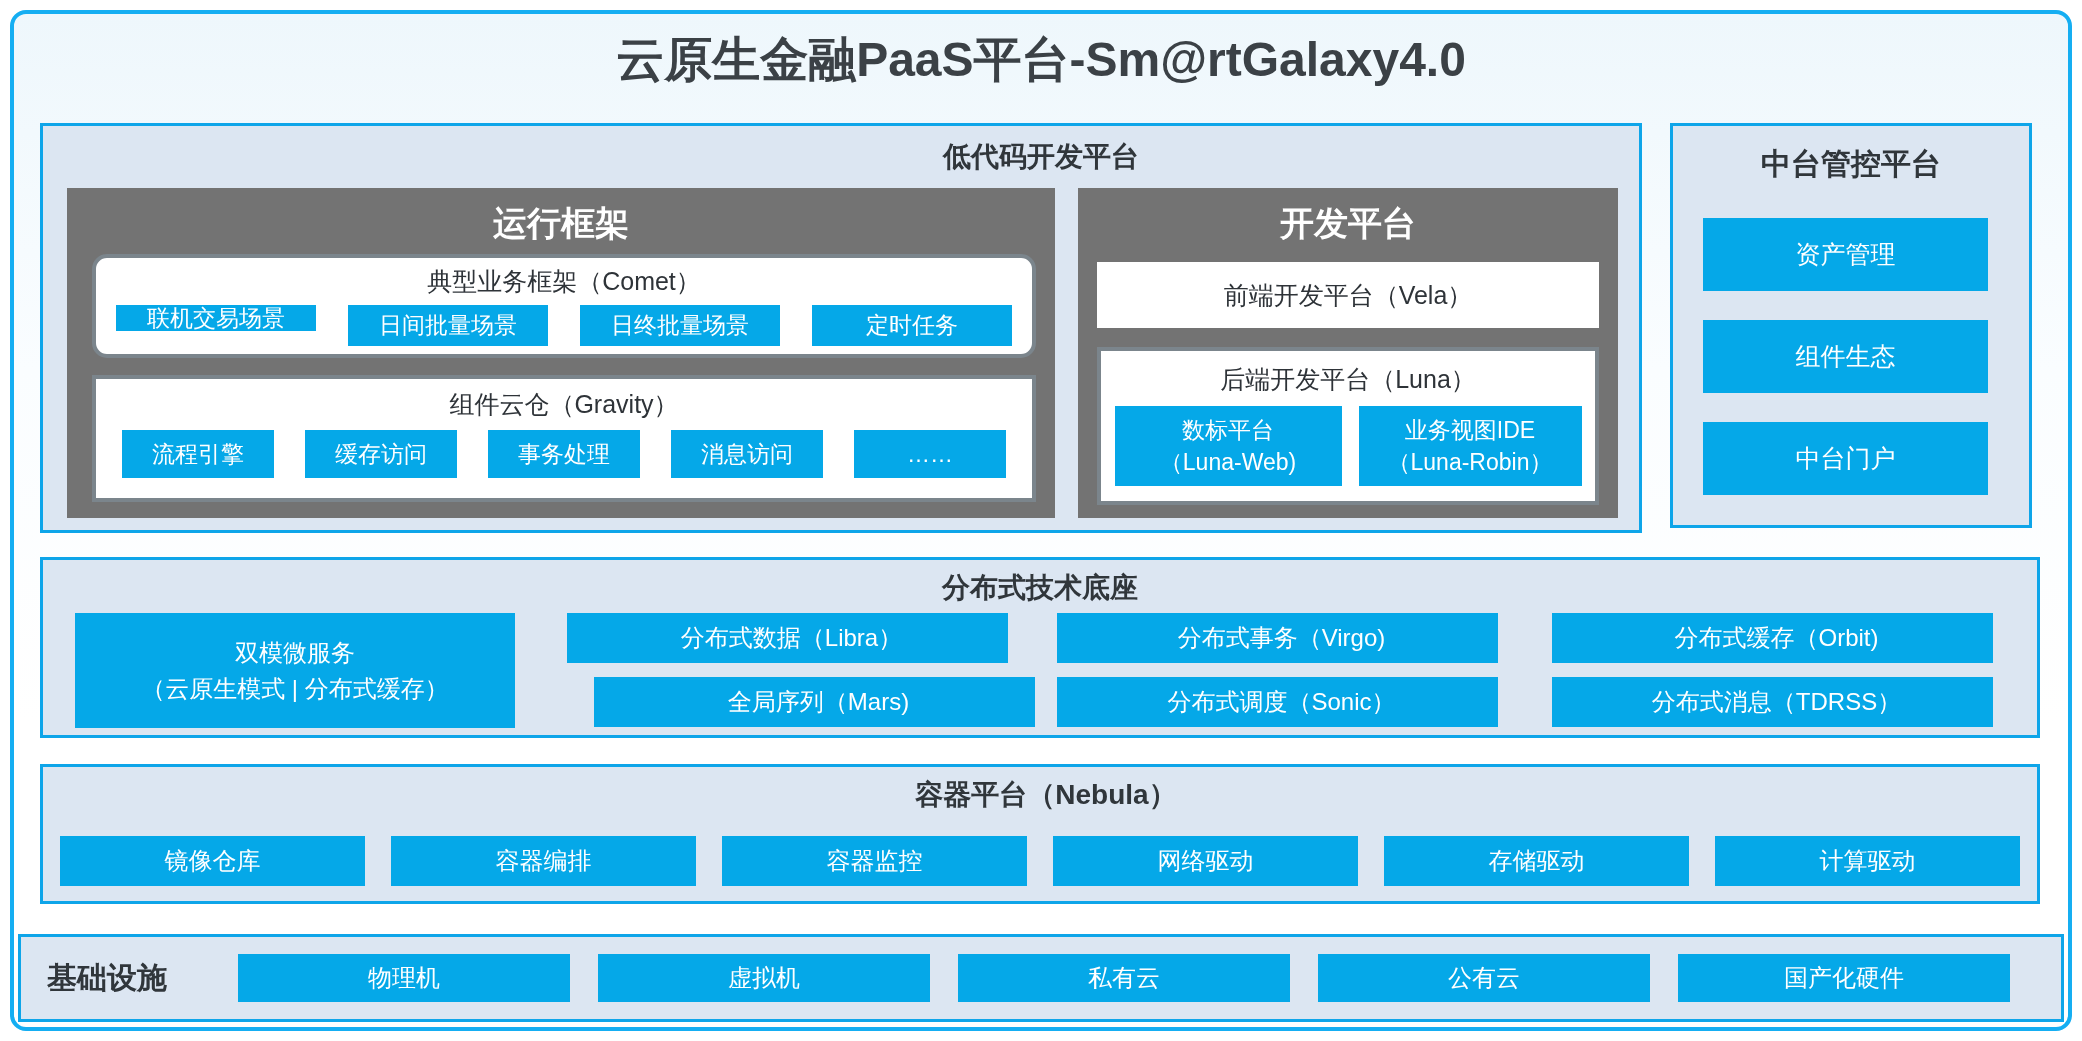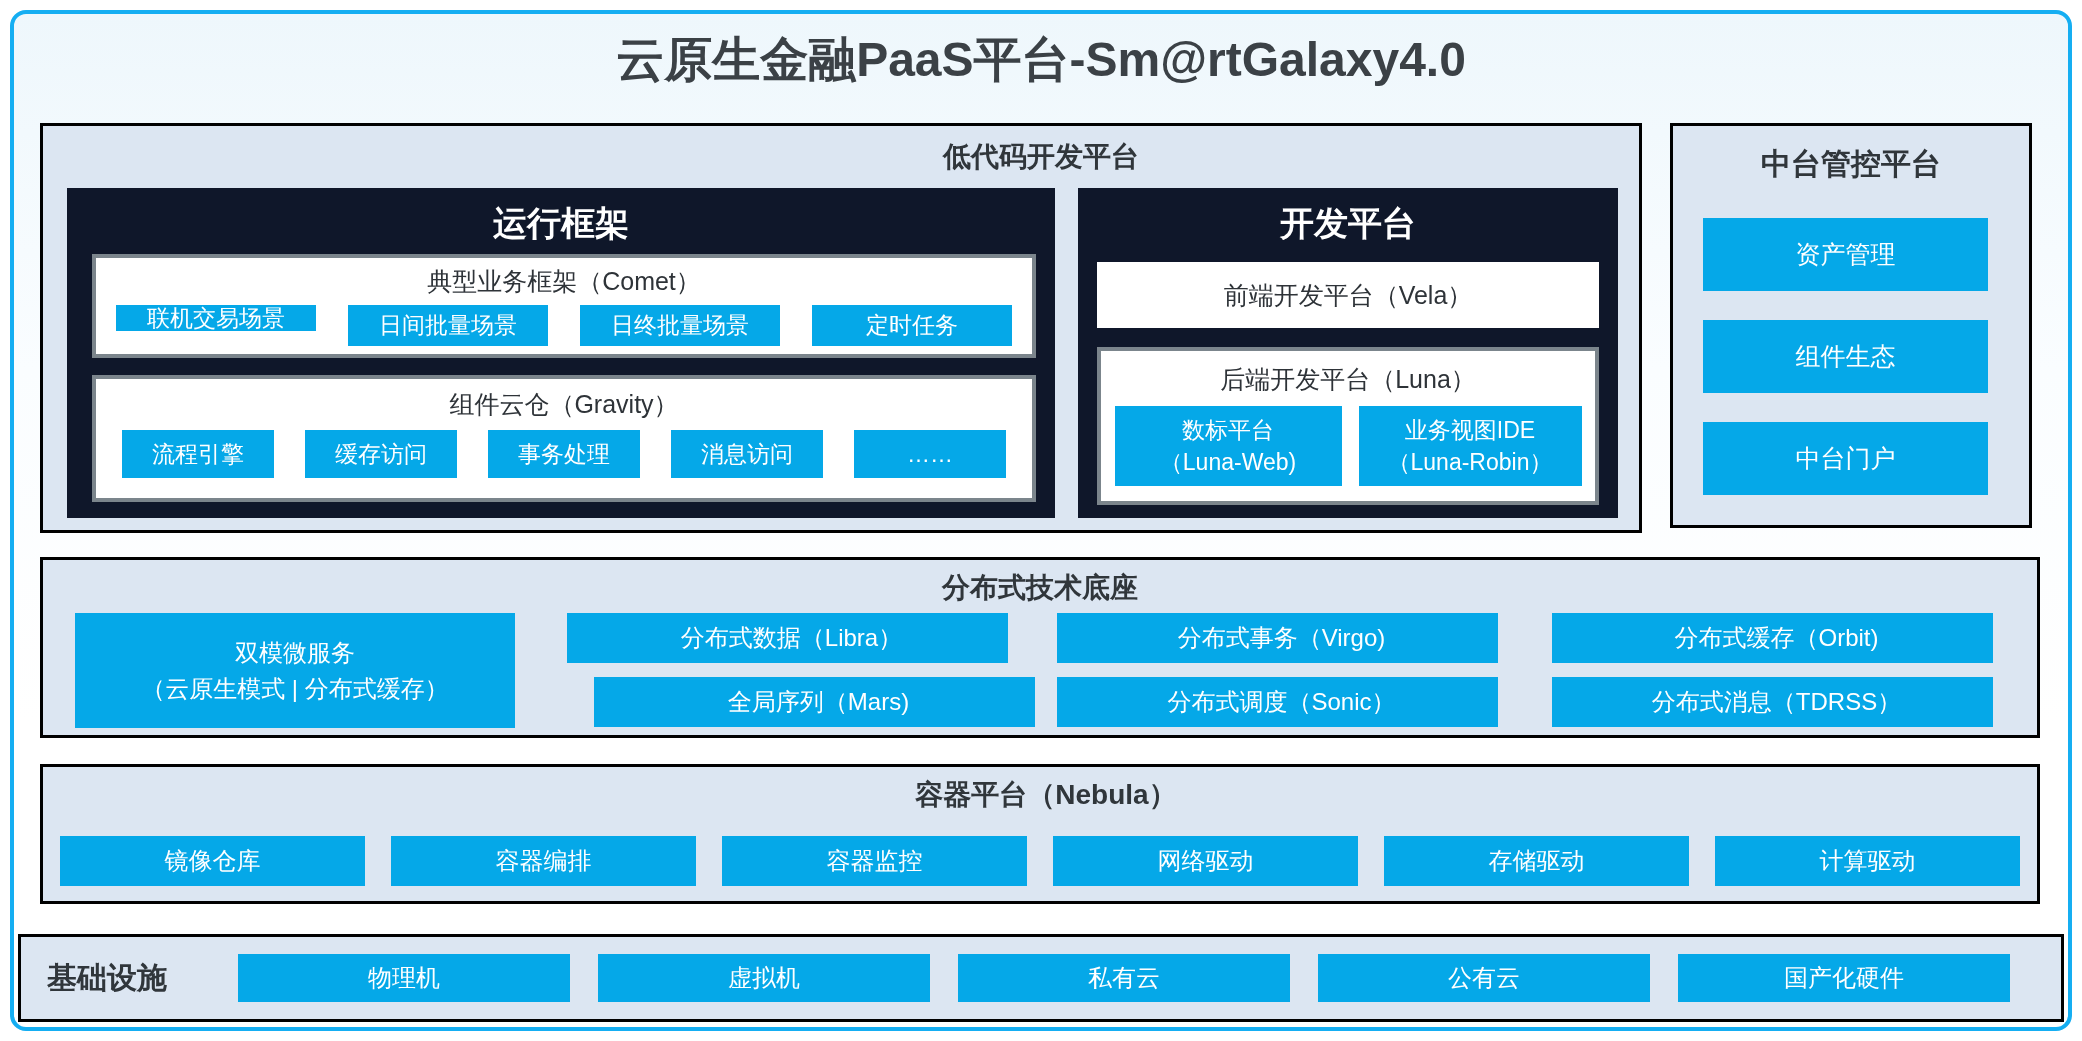--- a/index.html
+++ b/index.html
@@ -12,26 +12,26 @@
   .frame{
     position:absolute;left:10px;top:10px;right:10px;bottom:10px;
     border:4px solid #15aef2;border-radius:16px;
     background:linear-gradient(180deg,#eef7fc 0%,#fafdff 35%,#ffffff 70%);
   }
   .title{
     position:absolute;left:0;top:28px;width:100%;
     text-align:center;font-size:48px;font-weight:bold;color:#3b4146;
   }
   .panel{
-    position:absolute;background:#dce6f2;border:3px solid #000000;box-sizing:border-box;
+    position:absolute;background:#dce6f2;border:3px solid #0ea5e9;box-sizing:border-box;
   }
   .panel-label{
     text-align:center;font-size:28px;font-weight:bold;color:#30363b;margin-top:12px;
   }
-  .bluebox{position:absolute;background:#0f172a;box-sizing:border-box;}
+  .bluebox{position:absolute;background:#737373;box-sizing:border-box;}
   .bluebox-title{
     text-align:center;font-size:34px;font-weight:bold;color:#ffffff;margin-top:13px;
   }
   .whitebox{position:absolute;background:#ffffff;box-sizing:border-box;}
   .graybordered{border:4px solid #7b858c;}
   .wbox-label{
     text-align:center;font-size:25px;color:#2e3338;margin-top:8px;
   }
   .btn{
     background:#05a8e8;color:#ffffff;display:flex;align-items:center;justify-content:center;
@@ -47,21 +47,21 @@
 <div class="frame"></div>
 
 <div class="title">云原生金融PaaS平台-Sm@rtGalaxy4.0</div>
 
 <div class="panel" style="left:40px;top:123px;width:1602px;height:410px;">
   <div class="panel-label" style="transform:translateX(200px);">低代码开发平台</div>
 
   <div class="bluebox" style="left:24px;top:62px;width:988px;height:330px;">
     <div class="bluebox-title">运行框架</div>
 
-    <div class="whitebox graybordered" style="left:25px;top:66px;width:944px;height:104px;">
+    <div class="whitebox graybordered" style="left:25px;top:66px;width:944px;height:104px;border-radius:15px;">
       <div class="wbox-label" style="margin-top:7px;">典型业务框架（Comet）</div>
       <div class="row" style="margin-top:7px;gap:32px;">
         <div class="btn" style="width:200px;height:26px;">联机交易场景</div>
         <div class="btn" style="width:200px;height:41px;">日间批量场景</div>
         <div class="btn" style="width:200px;height:41px;">日终批量场景</div>
         <div class="btn" style="width:200px;height:41px;">定时任务</div>
       </div>
     </div>
 
     <div class="whitebox graybordered" style="left:25px;top:187px;width:944px;height:127px;">

